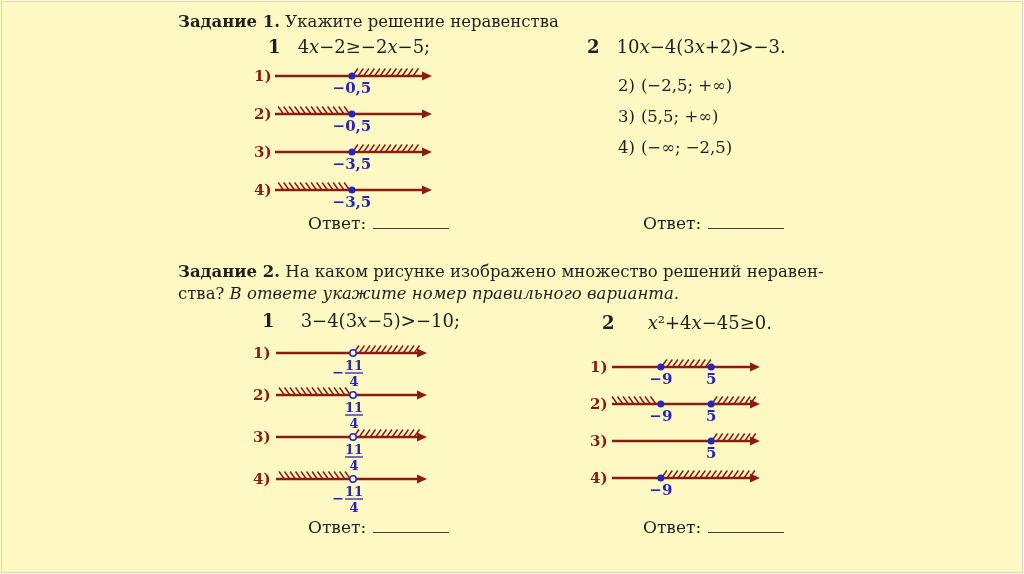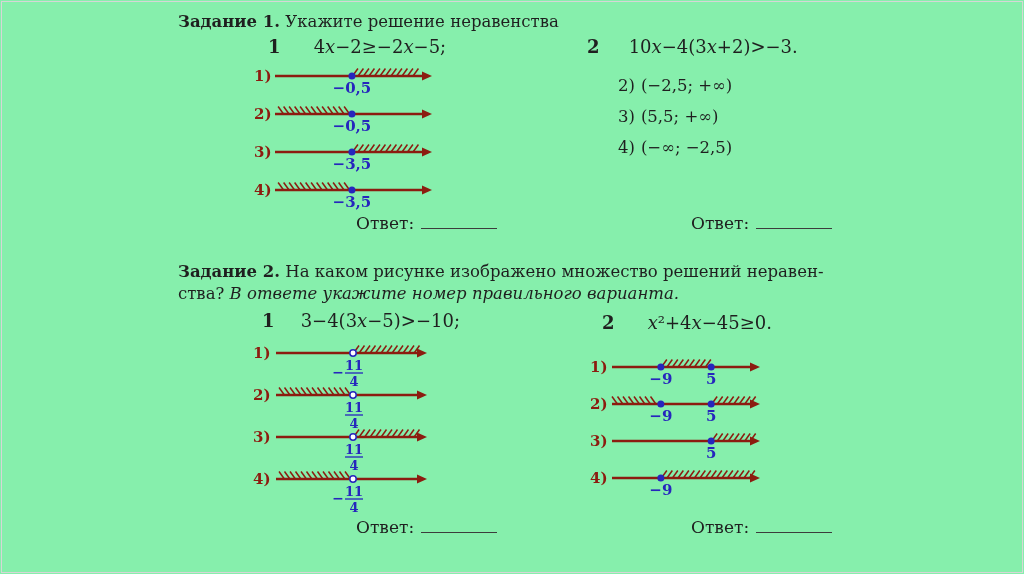--- a/index.html
+++ b/index.html
@@ -1,53 +1,53 @@
 <!DOCTYPE html>
 <html><head>
 <meta charset="utf-8">
 <style>
   html,body{margin:0;padding:0;background:#ffffff;}
   .slide{
-    position:relative;width:1024px;height:574px;background:#86efac;
+    position:relative;width:1024px;height:574px;background:#fef9c3;
     font-family:"DejaVu Serif",serif;color:#1f1f1f;overflow:hidden;
     --maroon:#8c1c10;--blue:#2626bd;
   }
   .frame{position:absolute;inset:1px;border:1px solid #d6d6d6;pointer-events:none;}
   .abs{position:absolute;}
   .heading{font-size:16.5px;line-height:21.5px;white-space:nowrap;}
   .heading b{font-weight:bold;}
   .heading i{font-style:italic;}
   .eq-num{font-size:18px;font-weight:bold;}
   .eq-body{font-size:18px;white-space:nowrap;}
   .eq-body .mx{font-style:italic;}
   .options .opt{height:31px;line-height:31px;font-size:16.5px;white-space:nowrap;}
   .opt-label{margin-right:6px;}
-  .answer{font-size:17px;white-space:nowrap;margin-left:48px;}
+  .answer{font-size:17px;white-space:nowrap;}
   .blank{display:inline-block;width:76px;height:15px;border-bottom:1.4px solid #3c3c3c;margin-left:7px;}
   .nl-group{position:absolute;}
   .nl-group svg{position:absolute;left:0;overflow:visible;display:block;}
 </style>
 </head>
 <body>
 
 <div class="slide">
   <div class="frame"></div>
 
   <div class="abs heading" style="left:178px;top:11px">
     <b>Задание 1.</b><span> Укажите решение неравенства</span>
   </div>
 
   <div class="abs" style="left:268px;top:36px">
     <span class="eq-num">1</span>
-    <span class="eq-body" style="margin-left:28px">4<i class="mx">x</i>−2≥−2<i class="mx">x</i>−5;</span>
+    <span class="eq-body" style="margin-left:12px">4<i class="mx">x</i>−2≥−2<i class="mx">x</i>−5;</span>
   </div>
 
   <div class="abs" style="left:587px;top:36px">
     <span class="eq-num">2</span>
-    <span class="eq-body" style="margin-left:24px">10<i class="mx">x</i>−4(3<i class="mx">x</i>+2)&gt;−3.</span>
+    <span class="eq-body" style="margin-left:12px">10<i class="mx">x</i>−4(3<i class="mx">x</i>+2)&gt;−3.</span>
   </div>
 
   <div class="nl-group" style="left: 251px; top: 62px; width: 200px; height: 152px;">
       <svg width="200" height="40" font-family="DejaVu Serif, serif" style="top: 0px;">
         <text x="3" y="19" font-size="15" font-weight="bold" fill="#8c1c10">1)</text>
         <line x1="24" y1="14" x2="175" y2="14" stroke="#8c1c10" stroke-width="2.4"></line>
         <polygon points="181,14 171,9.6 171,18.4" fill="#8c1c10"></polygon>
         <line x1="101.92999999999999" y1="13.5" x2="106.92999999999999" y2="6.5" stroke="#8c1c10" stroke-width="1.5"></line>
         <line x1="107.42999999999999" y1="13.5" x2="112.42999999999999" y2="6.5" stroke="#8c1c10" stroke-width="1.5"></line>
         <line x1="112.92999999999999" y1="13.5" x2="117.92999999999999" y2="6.5" stroke="#8c1c10" stroke-width="1.5"></line>

